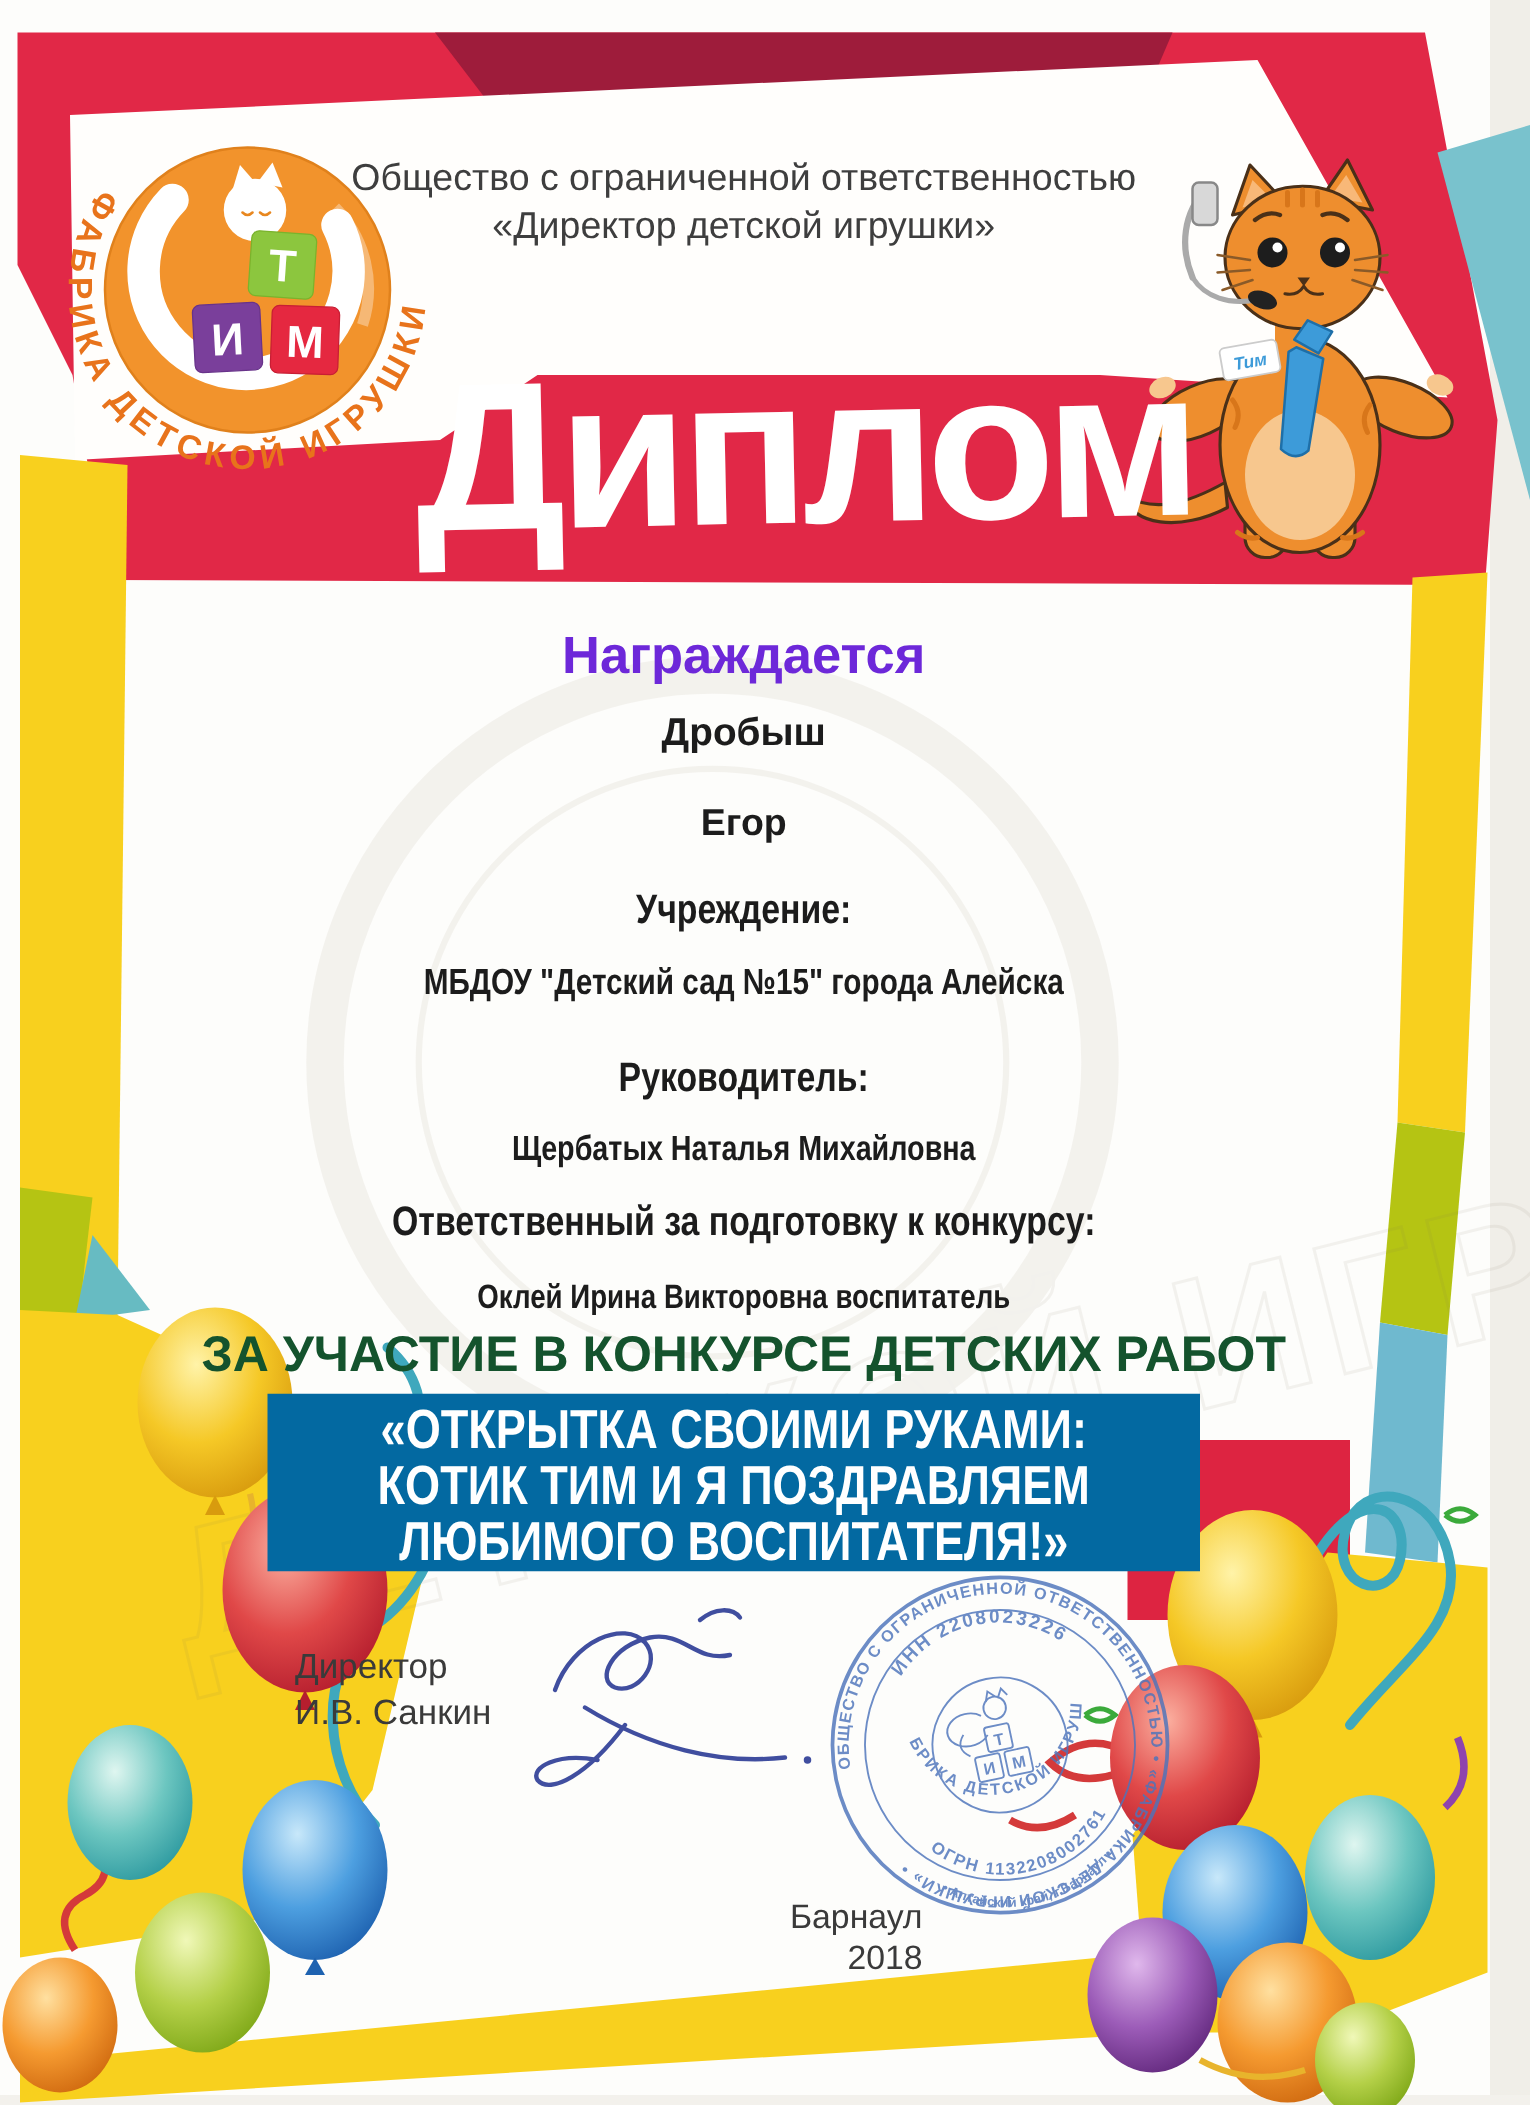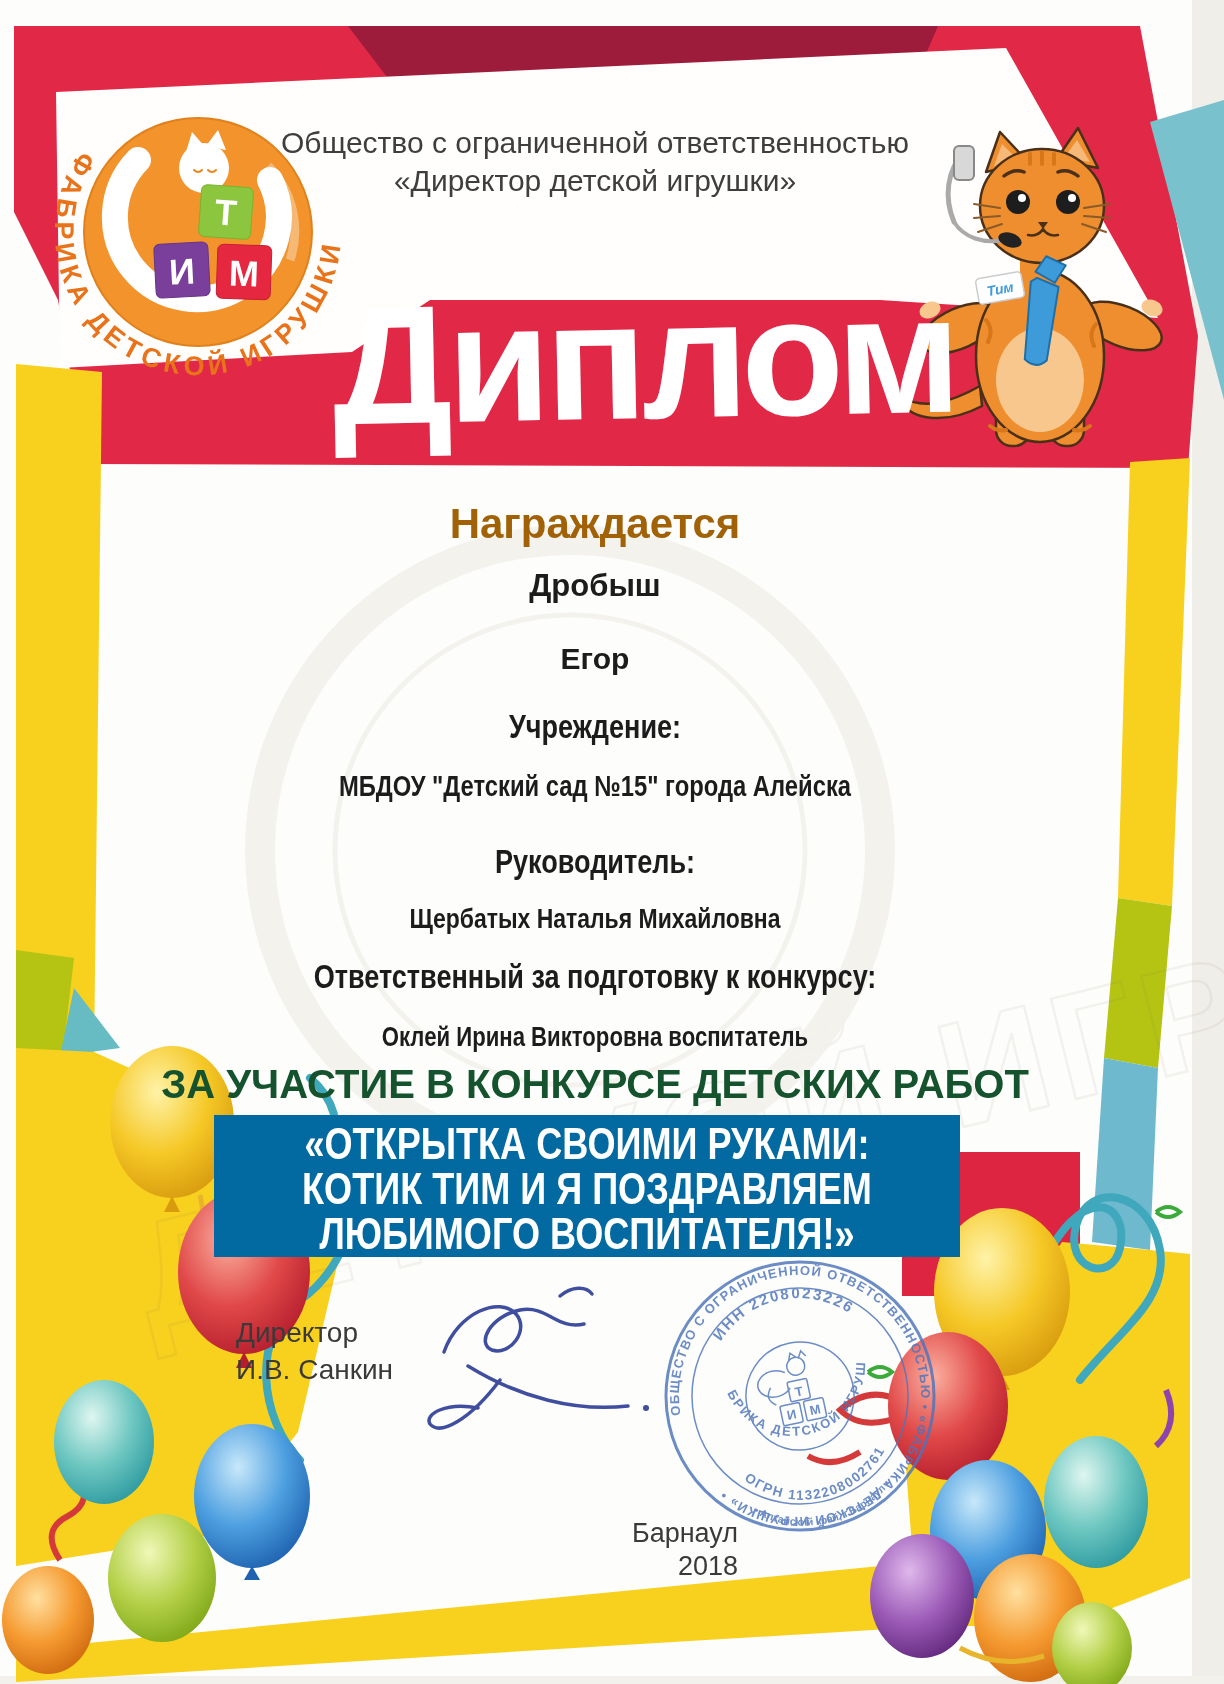--- a/index.html
+++ b/index.html
@@ -5,21 +5,21 @@
   html,body{margin:0;padding:0;background:#dcdad4;}
   .page{position:relative;width:1224px;height:1684px;background:#FDFDFB;overflow:hidden;
         font-family:"Liberation Sans",sans-serif;}
   svg{display:block;}
   .layer{position:absolute;left:0;top:0;}
   .t{position:absolute;color:#1c1c1c;font-family:"Liberation Sans",sans-serif;}
   .ctr{left:120px;width:950px;text-align:center;}
   .org{top:124px;font-size:30px;line-height:38px;color:#3e3e3e;}
   .title{left:294px;width:700px;top:276px;text-align:center;font-size:168px;font-weight:700;
          letter-spacing:-5px;color:#ffffff;transform:rotate(-1.2deg);line-height:1;}
-  .award{top:500px;font-size:42px;font-weight:700;color:#a16207;}
+  .award{top:500px;font-size:42px;font-weight:700;color:#6d28d9;}
   .lname{top:568px;font-size:31px;font-weight:700;}
   .fname{top:642px;font-size:30px;font-weight:700;}
   .cond{font-weight:700;transform:scaleX(.82);}
   .flabel1{top:708px;font-size:33px;}
   .fval1{top:770px;font-size:29px;}
   .flabel2{top:843px;font-size:33px;}
   .fval2{top:903px;font-size:28px;}
   .flabel3{top:958px;font-size:33px;}
   .fval3{top:1022px;font-size:27px;}
   .part{top:1062px;font-size:40px;font-weight:700;color:#14532d;}

